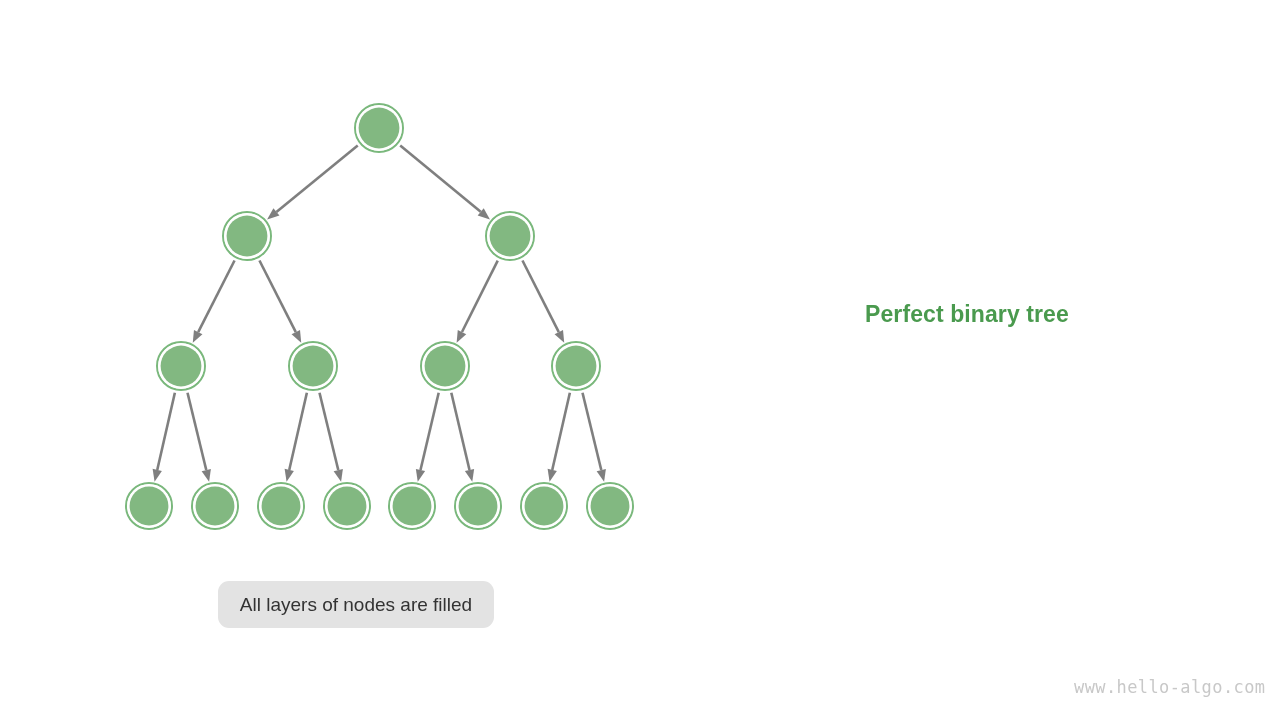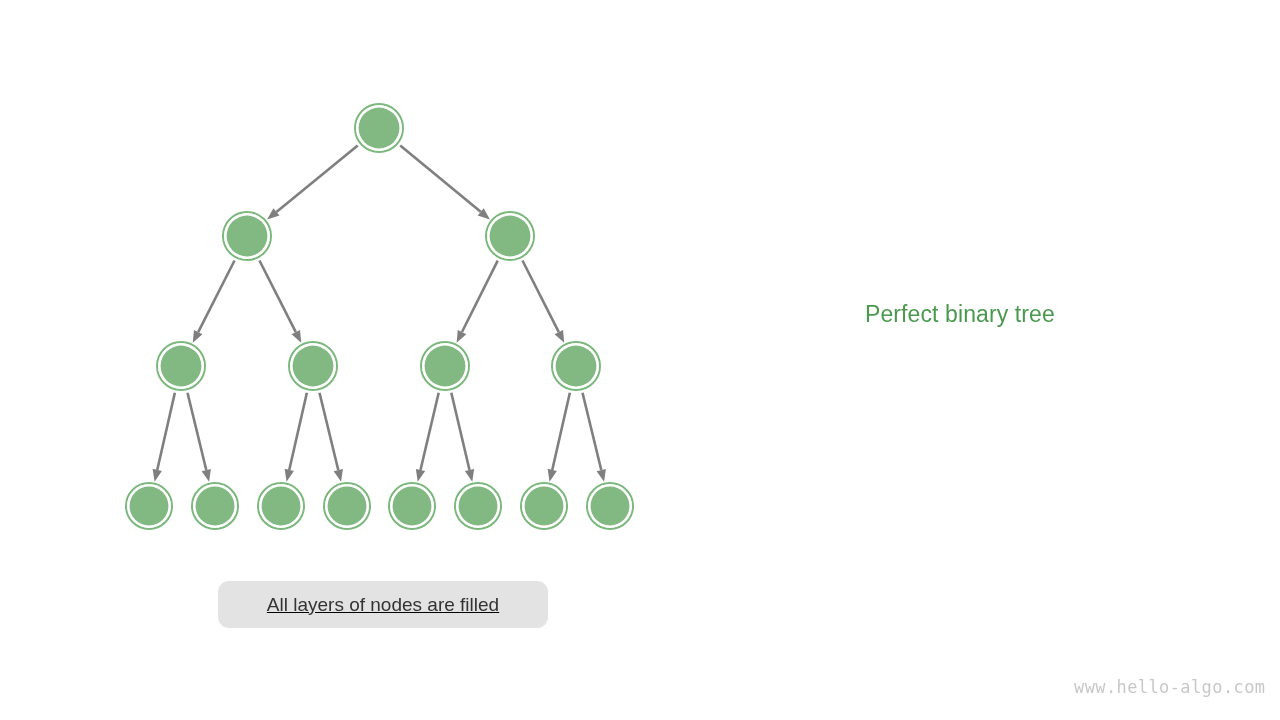--- a/index.html
+++ b/index.html
@@ -24,37 +24,36 @@
     position: absolute;
     left: 0; top: 0;
     width: 1280px;
     height: 720px;
   }
   .title {
     position: absolute;
     left: 865px;
     top: 301px;
     font-size: 23px;
-    font-weight: normal;
+    font-weight: bold;
     color: #4a9a4e;
     letter-spacing: 0.1px;
     white-space: nowrap;
   }
   .caption-box {
     position: absolute;
     left: 218px;
     top: 581px;
-    width: 330px;
+    width: 276px;
     height: 47px;
     background: #e3e3e3;
     border-radius: 11px;
     display: flex;
     align-items: center;
     justify-content: center;
-    text-decoration: underline;
   }
   .caption-text {
     font-size: 19px;
     color: #333333;
     white-space: nowrap;
   }
   .watermark {
     position: absolute;
     left: 1074px;
     top: 677px;

